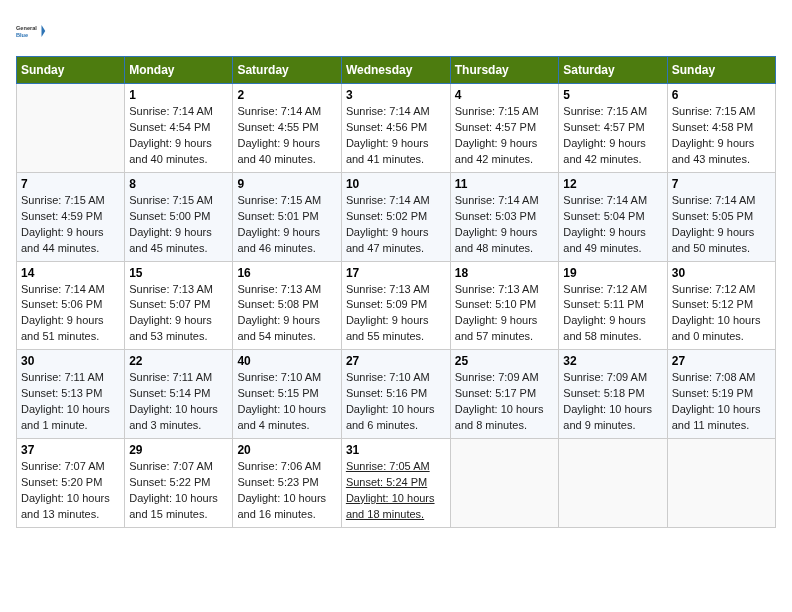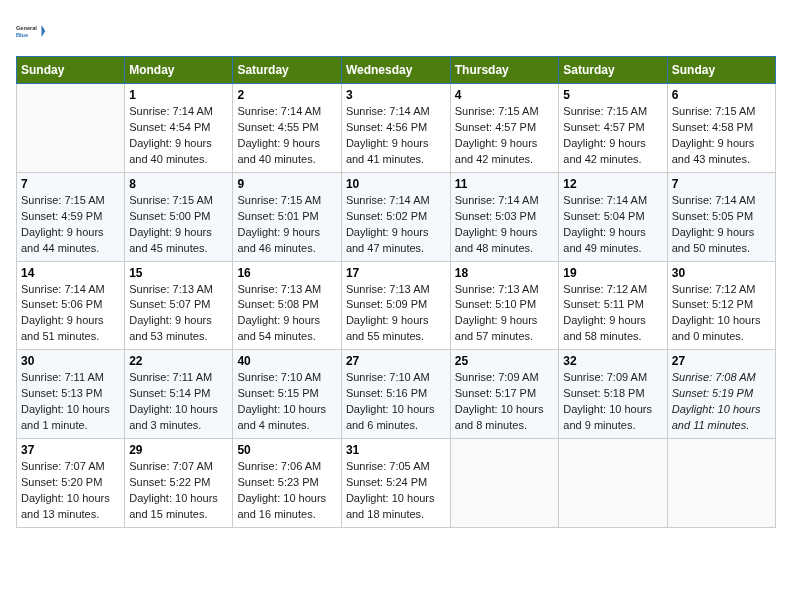--- a/index.html
+++ b/index.html
@@ -292,21 +292,21 @@
         </td>
         <td>
           <span class="day-num">32</span>
           <div class="day-info" style="white-space: pre-line;">Sunrise: 7:09 AM
 Sunset: 5:18 PM
 Daylight: 10 hours
 and 9 minutes.</div>
         </td>
         <td>
           <span class="day-num">27</span>
-          <div class="day-info" style="white-space: pre-line; font-style: italic;">Sunrise: 7:08 AM
+          <div class="day-info" style="white-space: pre-line;">Sunrise: 7:08 AM
 Sunset: 5:19 PM
 Daylight: 10 hours
 and 11 minutes.</div>
         </td>
       </tr>
       <tr>
         <td>
           <span class="day-num">37</span>
           <div class="day-info" style="white-space: pre-line;">Sunrise: 7:07 AM
 Sunset: 5:20 PM
@@ -314,29 +314,29 @@
 and 13 minutes.</div>
         </td>
         <td>
           <span class="day-num">29</span>
           <div class="day-info" style="white-space: pre-line;">Sunrise: 7:07 AM
 Sunset: 5:22 PM
 Daylight: 10 hours
 and 15 minutes.</div>
         </td>
         <td>
-          <span class="day-num">50</span>
+          <span class="day-num">20</span>
           <div class="day-info" style="white-space: pre-line;">Sunrise: 7:06 AM
 Sunset: 5:23 PM
 Daylight: 10 hours
 and 16 minutes.</div>
         </td>
         <td>
           <span class="day-num">31</span>
-          <div class="day-info" style="white-space: pre-line;">Sunrise: 7:05 AM
+          <div class="day-info" style="white-space: pre-line; text-decoration: underline;">Sunrise: 7:05 AM
 Sunset: 5:24 PM
 Daylight: 10 hours
 and 18 minutes.</div>
         </td>
         <td class="empty-cell"></td>
         <td class="empty-cell"></td>
         <td class="empty-cell"></td>
       </tr>
     </tbody>
 </table>

